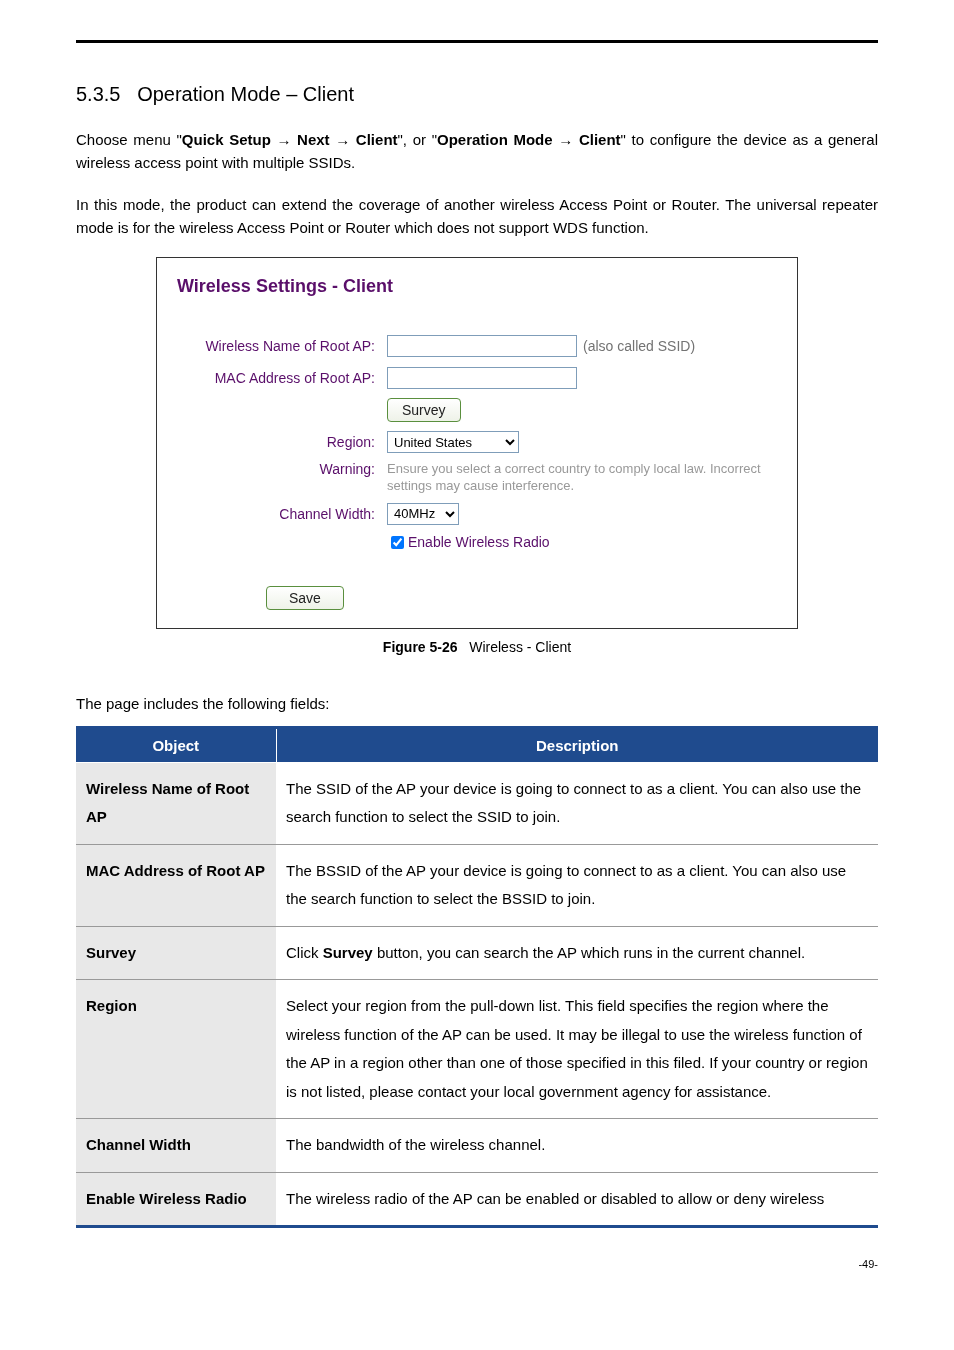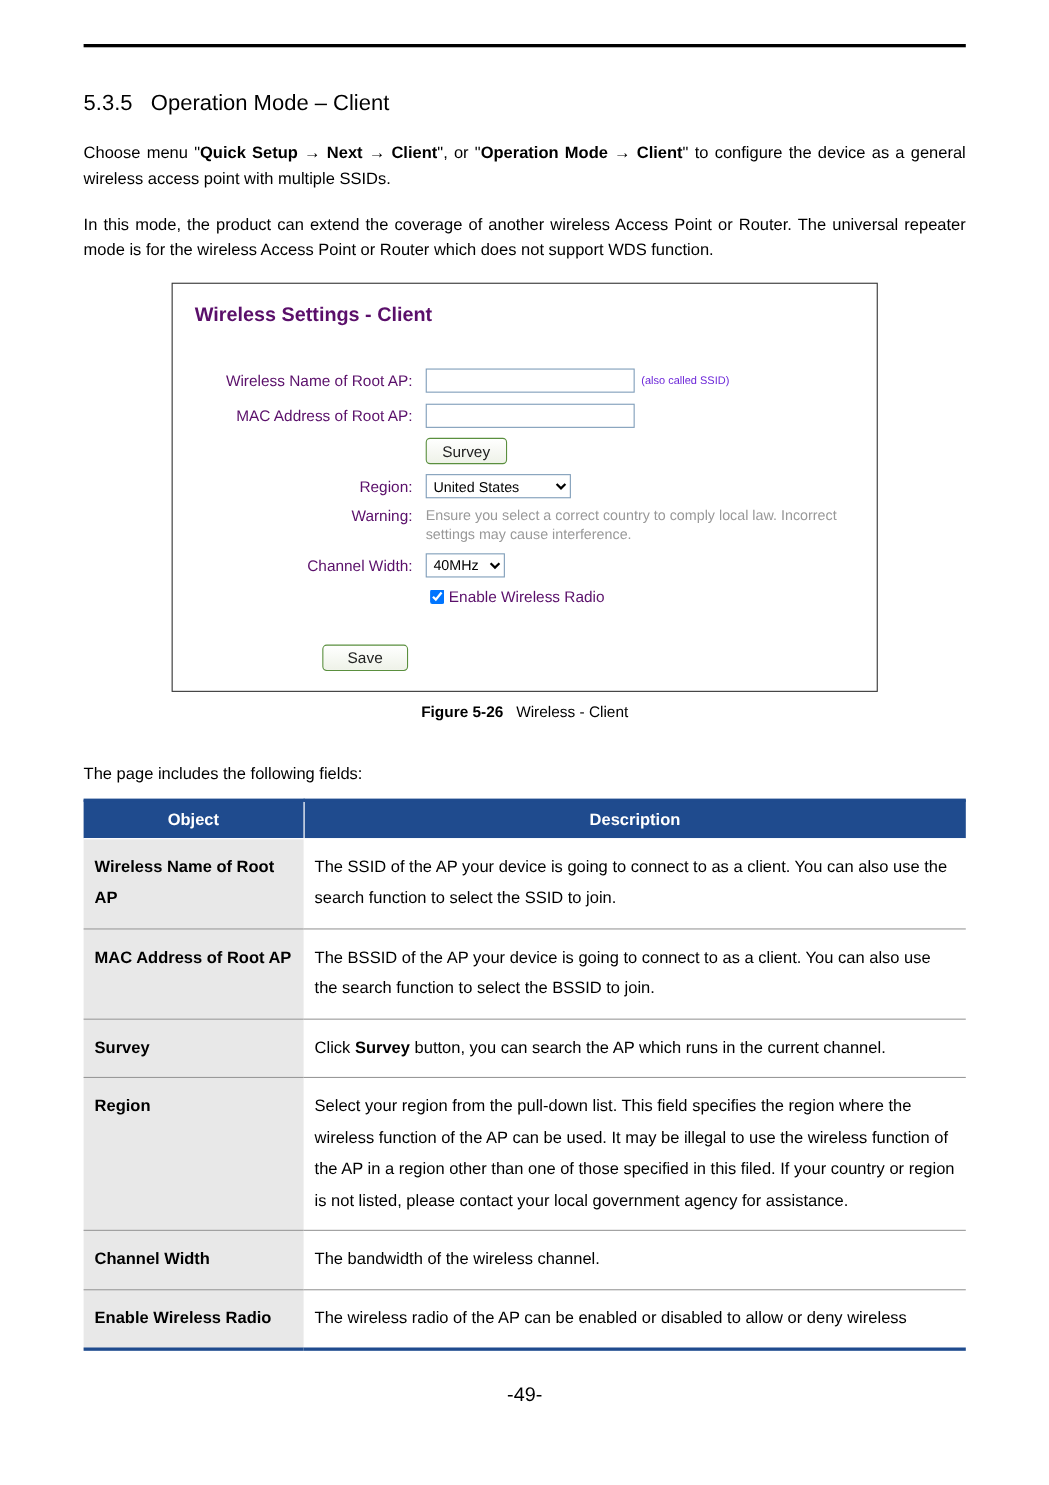--- a/index.html
+++ b/index.html
@@ -62,22 +62,22 @@
     font-size: 14px;
   }
   .text-input {
     border: 1px solid #7f9db9;
     height: 22px;
     padding: 0 4px;
     font-size: 13px;
   }
   .after-input {
     margin-left: 6px;
-    color: #6d28d9;
-    font-size: 10px;
+    color: #737373;
+    font-size: 14px;
   }
   .btn {
     border: 1px solid #5a8f3e;
     border-radius: 4px;
     background: linear-gradient(#fff, #eef2e8);
     padding: 3px 14px;
     font-size: 14px;
     color: #222;
     cursor: pointer;
   }
@@ -98,21 +98,21 @@
     align-items: center;
     color: #5a0f6a;
     font-size: 14px;
     margin-left: 210px;
     margin-top: 4px;
     padding-left: 0;
   }
   .checkbox-row input { margin-right: 4px; }
   .save-row {
     margin-top: 34px;
-    margin-left: 116px;
+    margin-left: 89px;
   }
   .caption {
     text-align: center;
     font-size: 14px;
     margin: 10px 0 40px 0;
   }
   .caption .cap-bold { font-weight: bold; }
   .fields-intro {
     font-size: 15px;
     margin-bottom: 14px;
@@ -140,22 +140,22 @@
     vertical-align: top;
     line-height: 1.9;
   }
   table.desc td.obj {
     background: #e8e8e8;
     font-weight: bold;
     width: 200px;
     margin-left: 20px;
   }
   .footer {
-    text-align: center;
-    font-size: 18px;
+    text-align: right;
+    font-size: 11px;
     margin-top: 30px;
     padding-bottom: 20px;
   }
 </style>
 </head>
 <body>
 
 <div class="page">
   <div class="top-rule"></div>
 

